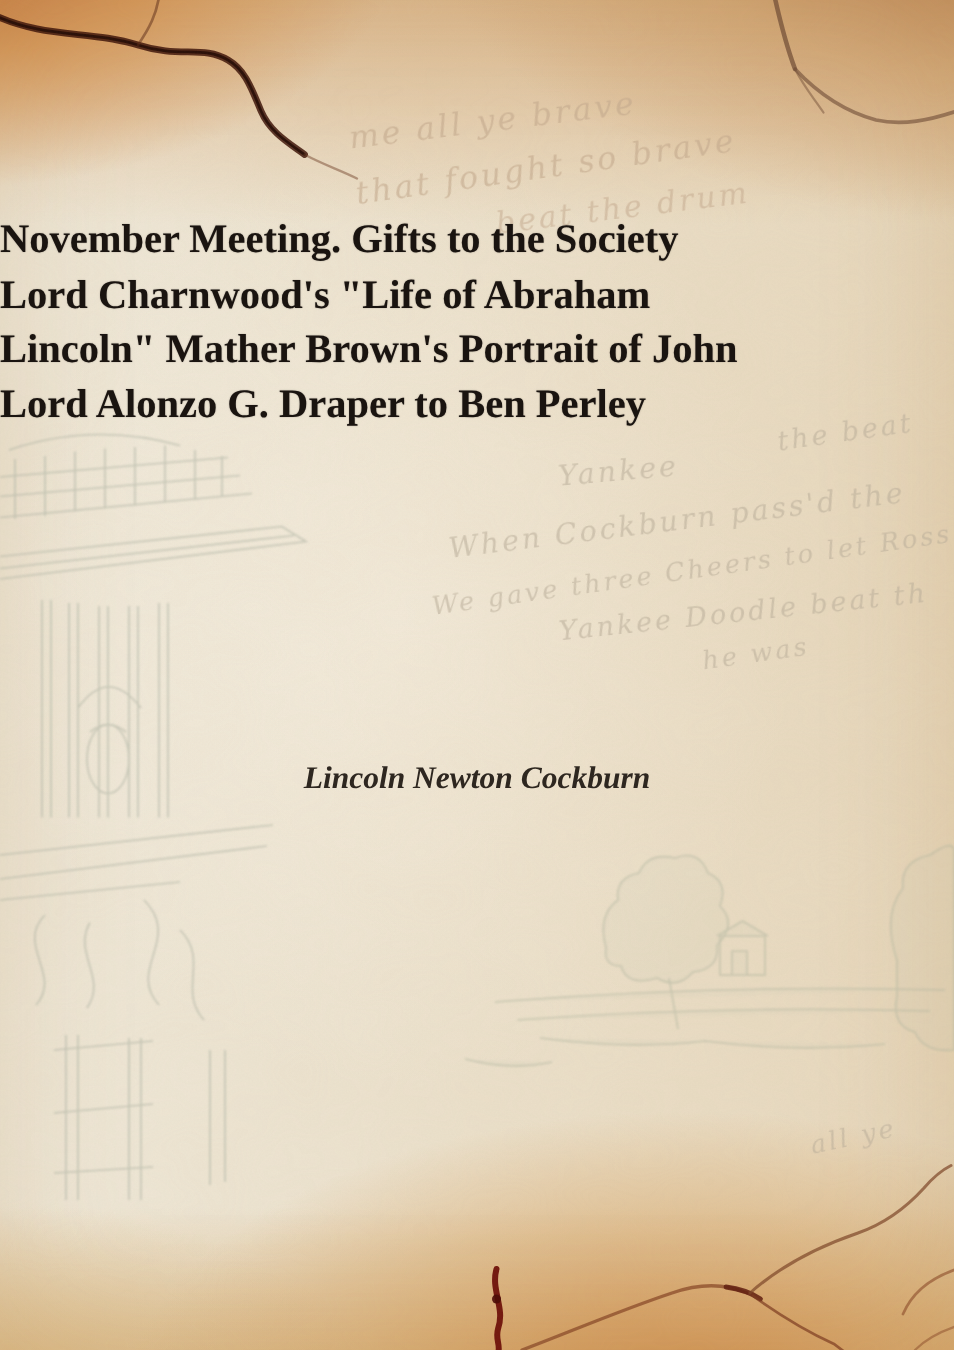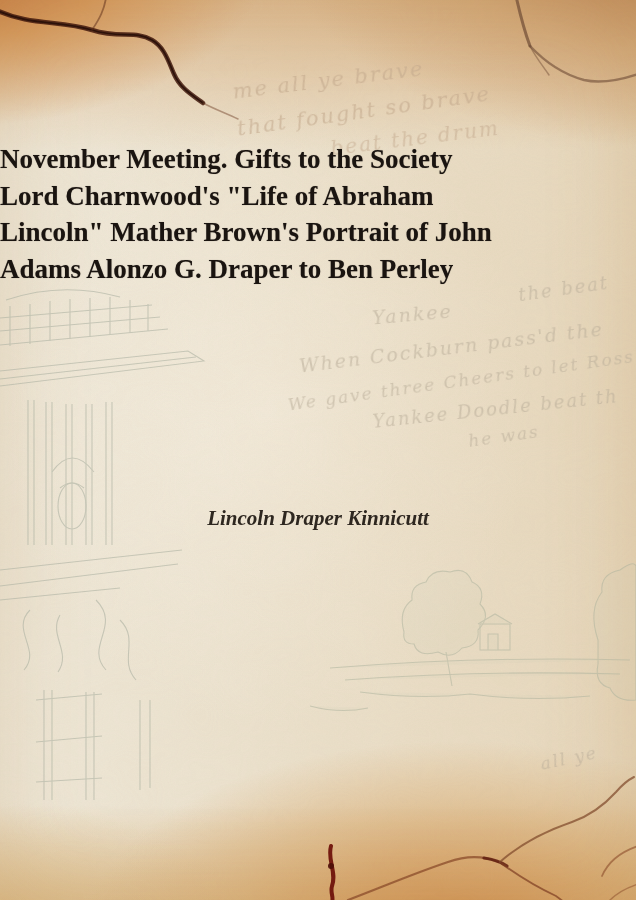--- a/index.html
+++ b/index.html
@@ -161,18 +161,18 @@
   <div class="hw hw5">When Cockburn pass'd the</div>
   <div class="hw hw6">We gave three Cheers to let Ross know</div>
   <div class="hw hw7">Yankee Doodle beat th</div>
   <div class="hw hw8">he was</div>
   <div class="hw hw9">all ye</div>
 
   <div class="title-block">
     <div class="title-line">November Meeting. Gifts to the Society</div>
     <div class="title-line">Lord Charnwood's "Life of Abraham</div>
     <div class="title-line">Lincoln" Mather Brown's Portrait of John</div>
-    <div class="title-line">Adams Alonzo G. Draper to Ben Perley</div>
+    <div class="title-line">Lord Alonzo G. Draper to Ben Perley</div>
   </div>
 
-  <div class="author">Lincoln Draper Kinnicutt</div>
+  <div class="author">Lincoln Newton Cockburn</div>
 
 </div>
 
 </body></html>

